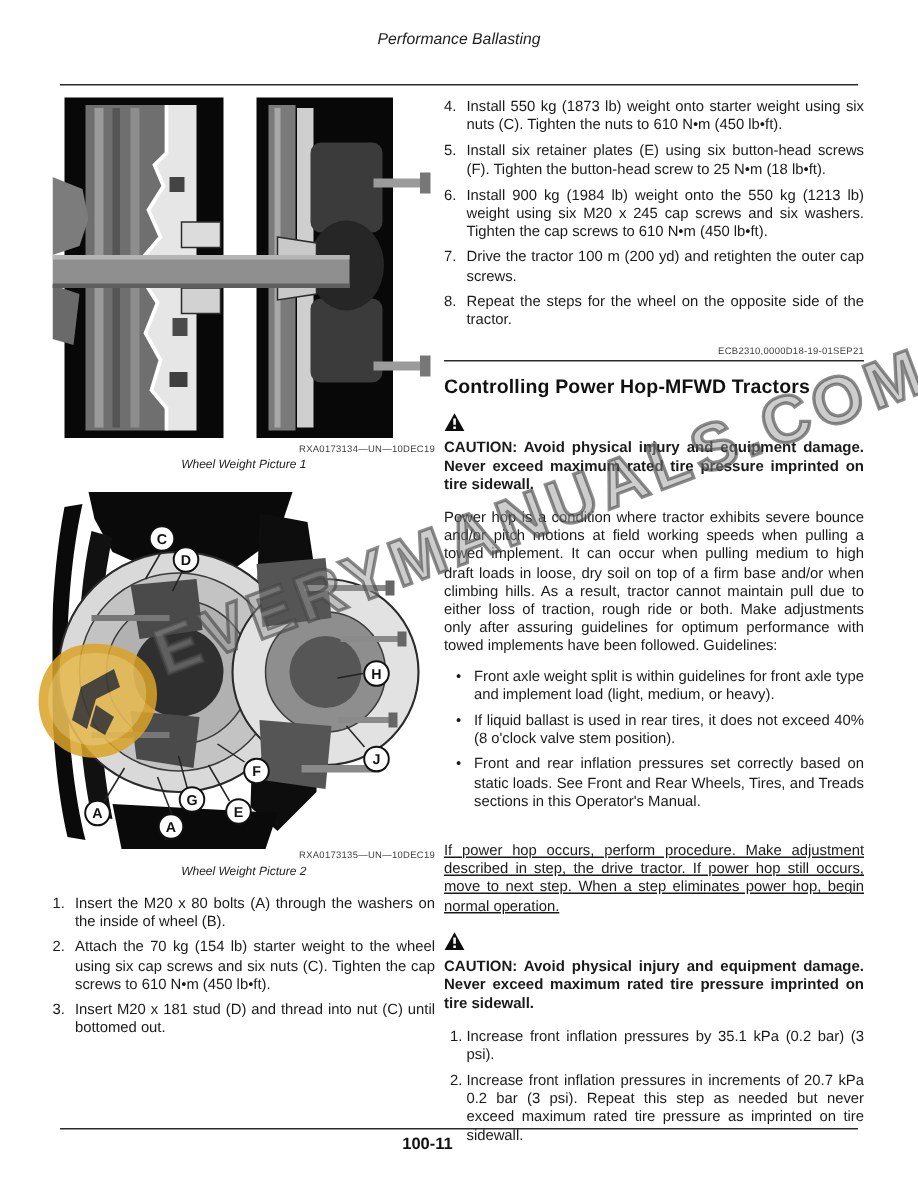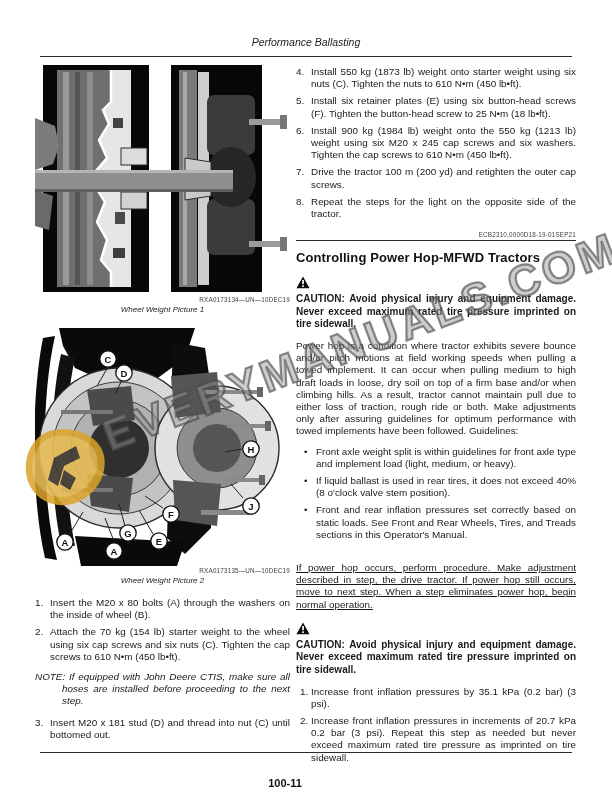--- a/index.html
+++ b/index.html
@@ -3,28 +3,28 @@
 <meta charset="utf-8">
 <style>
   * { margin:0; padding:0; box-sizing:border-box; }
   html,body { background:#9a9a9a; }
   .page {
     position:relative; width:612px; height:792px; margin:0 auto;
     background:#ffffff; overflow:hidden;
     font-family:"Liberation Sans", sans-serif; color:#1a1a1a;
   }
   .header-title {
-    position:absolute; top:36px; left:0; width:612px;
+    position:absolute; top:20px; left:0; width:612px;
     text-align:center; font-style:italic; font-size:10.5px; color:#222;
   }
   .rule { position:absolute; height:0; border-top:1.4px solid #2b2b2b; }
   .rule-header { top:56px; left:40px; width:532px; }
   .rule-footer { top:752px; left:40px; width:532px; }
   .footer-page {
-    position:absolute; top:777px; left:0; width:570px; text-align:center;
+    position:absolute; top:757px; left:0; width:570px; text-align:center;
     font-weight:bold; font-size:11px; color:#111;
   }
 
   .left-col  { position:absolute; left:35px;  top:62px; width:255px; }
   .right-col { position:absolute; left:296px; top:62px; width:280px; }
 
   .fig { display:block; }
   .fig-id { text-align:right; font-size:6.3px; color:#3d3d3d; margin-top:1px; letter-spacing:0.2px; }
   .fig-cap { text-align:center; font-style:italic; font-size:8px; color:#222; margin-top:2px; }
 
@@ -186,21 +186,20 @@
 
     <div class="steps">
       <div class="step">
         <span class="num">1.</span>
         <span class="txt">Insert the M20 x 80 bolts (A) through the washers on the inside of wheel (B).</span>
       </div>
       <div class="step">
         <span class="num">2.</span>
         <span class="txt">Attach the 70 kg (154 lb) starter weight to the wheel using six cap screws and six nuts (C). Tighten the cap screws to 610 N•m (450 lb•ft).</span>
       </div>
-      <div class="note">NOTE: If equipped with John Deere CTIS, make sure all hoses are installed before proceeding to the next step.</div>
       <div class="step">
         <span class="num">3.</span>
         <span class="txt">Insert M20 x 181 stud (D) and thread into nut (C) until bottomed out.</span>
       </div>
     </div>
   </div>
 
   <div class="right-col" style="padding-top:4px;">
 
     <div class="step">
@@ -214,21 +213,21 @@
     <div class="step">
       <span class="num">6.</span>
       <span class="txt">Install 900 kg (1984 lb) weight onto the 550 kg (1213 lb) weight using six M20 x 245 cap screws and six washers. Tighten the cap screws to 610 N•m (450 lb•ft).</span>
     </div>
     <div class="step">
       <span class="num">7.</span>
       <span class="txt">Drive the tractor 100 m (200 yd) and retighten the outer cap screws.</span>
     </div>
     <div class="step">
       <span class="num">8.</span>
-      <span class="txt">Repeat the steps for the light on the opposite side of the tractor.</span>
+      <span class="txt">Repeat the steps for the wheel on the opposite side of the tractor.</span>
     </div>
 
     <div class="doc-code">ECB2310,0000D18-19-01SEP21</div>
     <div class="col-rule"></div>
 
     <div class="section-title">Controlling Power Hop-MFWD Tractors</div>
 
     <div class="caution">
       <span class="c-icon">
         <svg width="14" height="13" viewBox="0 0 14 13">

